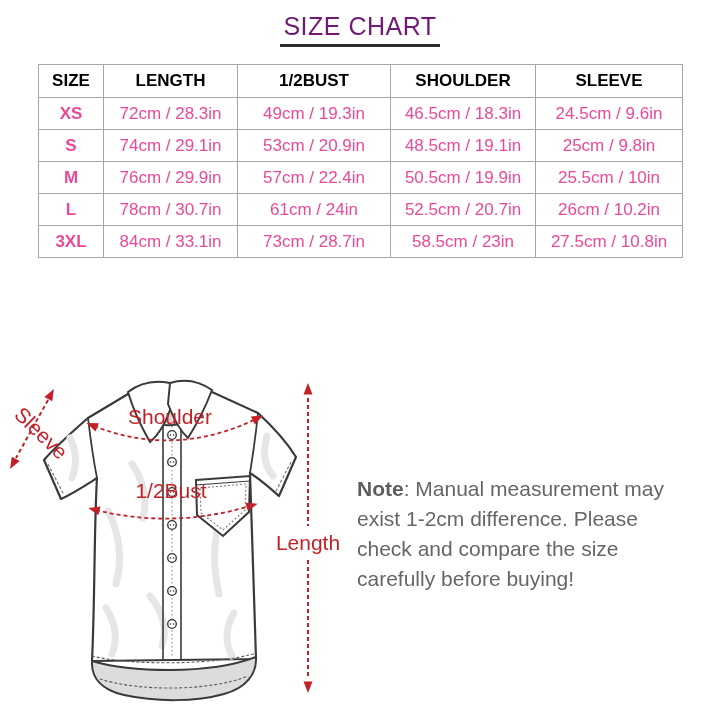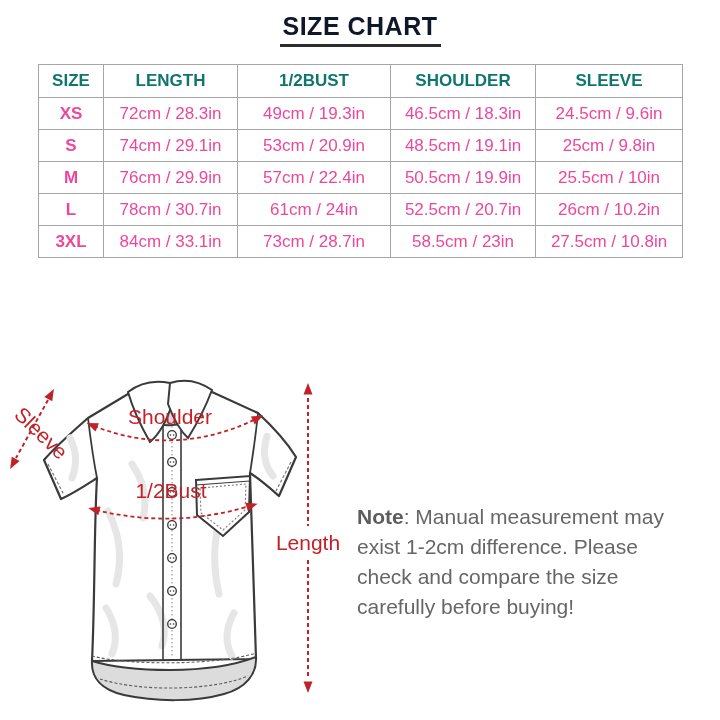--- a/index.html
+++ b/index.html
@@ -1,34 +1,34 @@
 <!DOCTYPE html>
 <html><head>
 <meta charset="utf-8">
 <style>
   * { margin:0; padding:0; box-sizing:border-box; }
   body { background:#fff; font-family:"Liberation Sans","DejaVu Sans",sans-serif; }
   .page { position:relative; width:720px; height:720px; background:#ffffff; overflow:hidden; }
 
   .title-wrap { position:absolute; top:12px; left:0; right:0; text-align:center; }
-  .title { display:inline-block; font-size:25px; font-weight:bold; letter-spacing:.5px;
-           color:#0f172a; border-bottom:3px solid #2d2d2d; padding:0 3px 3px 3px;text-align:right; }
+  .title { display:inline-block; font-size:25px; font-weight:normal; letter-spacing:.5px;
+           color:#701a75; border-bottom:3px solid #2d2d2d; padding:0 3px 3px 3px;text-align:right; }
 
   table.size-table { position:absolute; left:38px; top:64px; width:644px;
                      border-collapse:collapse; table-layout:fixed; }
   .size-table th, .size-table td {
       border:1px solid #a6a6a6; text-align:center; vertical-align:middle;
       font-size:17px; color:#ec4899; height:32px; padding:0 2px;
       white-space:nowrap; overflow:hidden; }
-  .size-table th { font-weight:bold; height:33px; color:#0f766e; }
+  .size-table th { font-weight:bold; height:33px; color:#000000; }
   .size-table td.size-col { font-weight:bold; }
 
   .shirt-svg { position:absolute; left:0px; top:366px; width:350px; height:350px; }
 
-  .note { position:absolute; left:357px; top:502px; width:310px;
+  .note { position:absolute; left:357px; top:474px; width:310px;
           font-size:21px; line-height:30px; color:#666; }
   .note b { color:#5d5d5d; }
 
   svg text.red-label { font-family:"Liberation Sans","DejaVu Sans",sans-serif; }
 </style>
 </head>
 <body>
 
 <div class="page">
 

